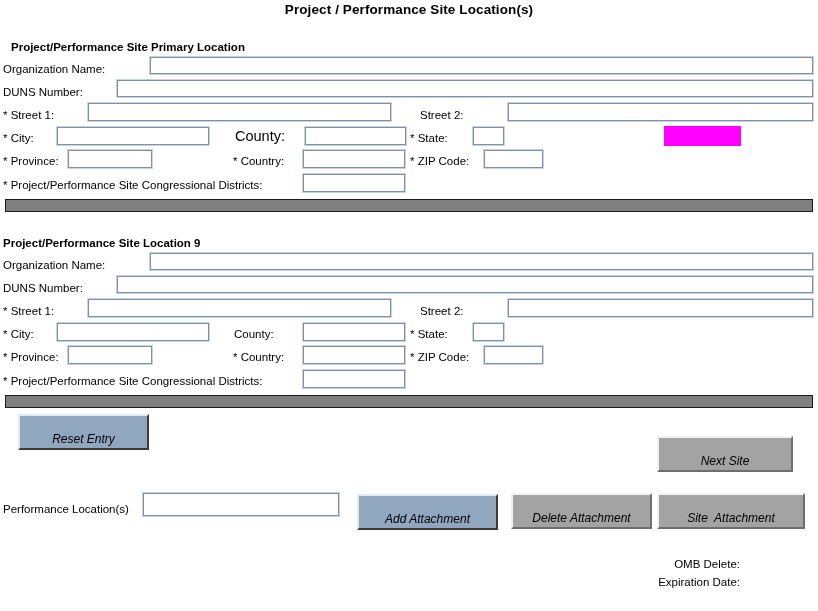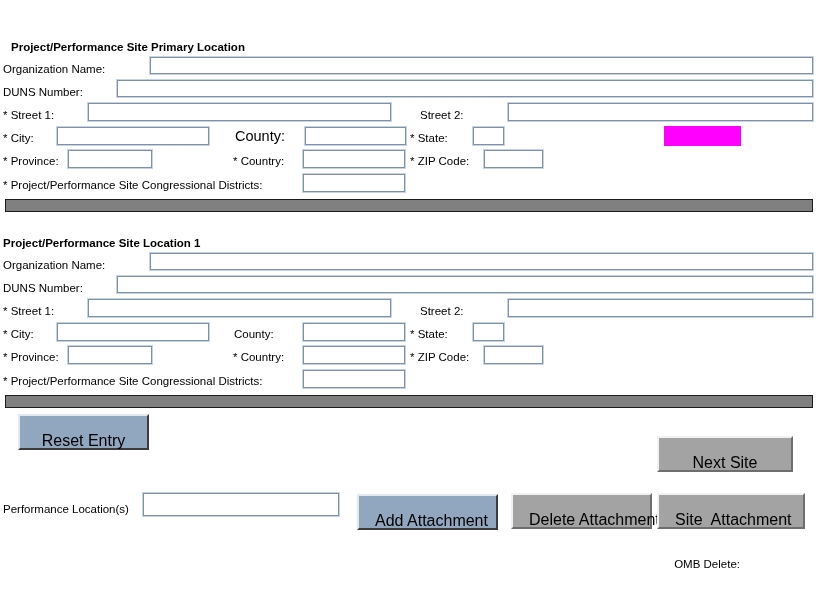--- a/index.html
+++ b/index.html
@@ -71,26 +71,27 @@
 
   
   .magenta-block {
     background: #ff00ff;
   }
 
   
   .btn {
     box-sizing: border-box;
     font-family: "Liberation Sans", sans-serif;
-    font-size: 16px;
+    font-size: 12px;
     color: #000000;
     text-align: center;
     white-space: pre;
     cursor: pointer;
     padding: 16px;
+    font-style: italic;
   }
   .btn-blue {
     background: #91a6bf;
     border-top: 2px solid #e3e9f1;
     border-left: 2px solid #e3e9f1;
     border-right: 2px solid #3c3c3c;
     border-bottom: 2px solid #3c3c3c;
   }
   .btn-white {
     background: #a3a3a3;
@@ -105,20 +106,21 @@
     font-size: 11.5px;
     text-align: right;
     white-space: nowrap;
   }
 </style>
 </head>
 <body>
 
 <div id="page">
 
+  <div class="abs page-title">Project / Performance Site Location(s)</div>
 
   <div class="abs section-head" style="left:3px; top:41px;padding-left:8px;">Project/Performance Site Primary Location</div>
 
   <div class="abs lbl" style="left:3px; top:62px;">Organization Name:</div>
   <input class="abs fld" style="left: 150px; top: 57px; width: 663px; height: 17px;" placeholder="">
 
   <div class="abs lbl" style="left:3px; top:85px;">DUNS Number:</div>
   <input class="abs fld" style="left: 117px; top: 80px; width: 696px; height: 17px;" placeholder="">
 
   <div class="abs lbl" style="left:3px; top:108px;">* Street 1:</div>
@@ -145,21 +147,21 @@
   <input class="abs fld" style="left: 303px; top: 150px; width: 102px; height: 18px;" placeholder="">
 
   <div class="abs lbl" style="left:410px; top:154px;">* ZIP Code:</div>
   <input class="abs fld" style="left: 484px; top: 150px; width: 59px; height: 18px;" placeholder="">
 
   <div class="abs lbl" style="left:3px; top:178px;">* Project/Performance Site Congressional Districts:</div>
   <input class="abs fld" style="left: 303px; top: 174px; width: 102px; height: 18px;" placeholder="">
 
   <div class="abs sep-bar" style="left:5px; top:199px; width:808px; height:13px;"></div>
 
-  <div class="abs section-head" style="left:3px; top:237px;">Project/Performance Site Location 1</div>
+  <div class="abs section-head" style="left:3px; top:237px;">Project/Performance Site Location 9</div>
 
   <div class="abs lbl" style="left:3px; top:258px;">Organization Name:</div>
   <input class="abs fld" style="left: 150px; top: 253px; width: 663px; height: 17px;" placeholder="">
 
   <div class="abs lbl" style="left:3px; top:281px;">DUNS Number:</div>
   <input class="abs fld" style="left: 117px; top: 276px; width: 696px; height: 17px;" placeholder="">
 
   <div class="abs lbl" style="left:3px; top:304px;">* Street 1:</div>
   <input class="abs fld" style="left: 88px; top: 299px; width: 303px; height: 18px;" placeholder="">
 
@@ -198,15 +200,16 @@
 
   <button class="abs btn btn-blue" style="left:357px; top:494px; width:141px; height:29px;">Add Attachment</button>
 
   <button class="abs btn btn-white" style="left:511px; top:493px; width:141px; height:29px;">Delete Attachment</button>
 
   <button class="abs btn btn-white" style="left:657px; top:493px; width:148px; height:29px;">Site  Attachment</button>
 
   <div class="abs footer-lbl" style="left:515px; top:558px; width:225px;">OMB Delete:</div>
   <div class="abs footer-lbl" style="left:745px; top:558px; width:70px; text-align:left;"></div>
 
+  <div class="abs footer-lbl" style="left:515px; top:576px; width:225px;">Expiration Date:</div>
   <div class="abs footer-lbl" style="left:745px; top:576px; width:70px; text-align:left;"></div>
 
 </div>
 
 </body></html>

